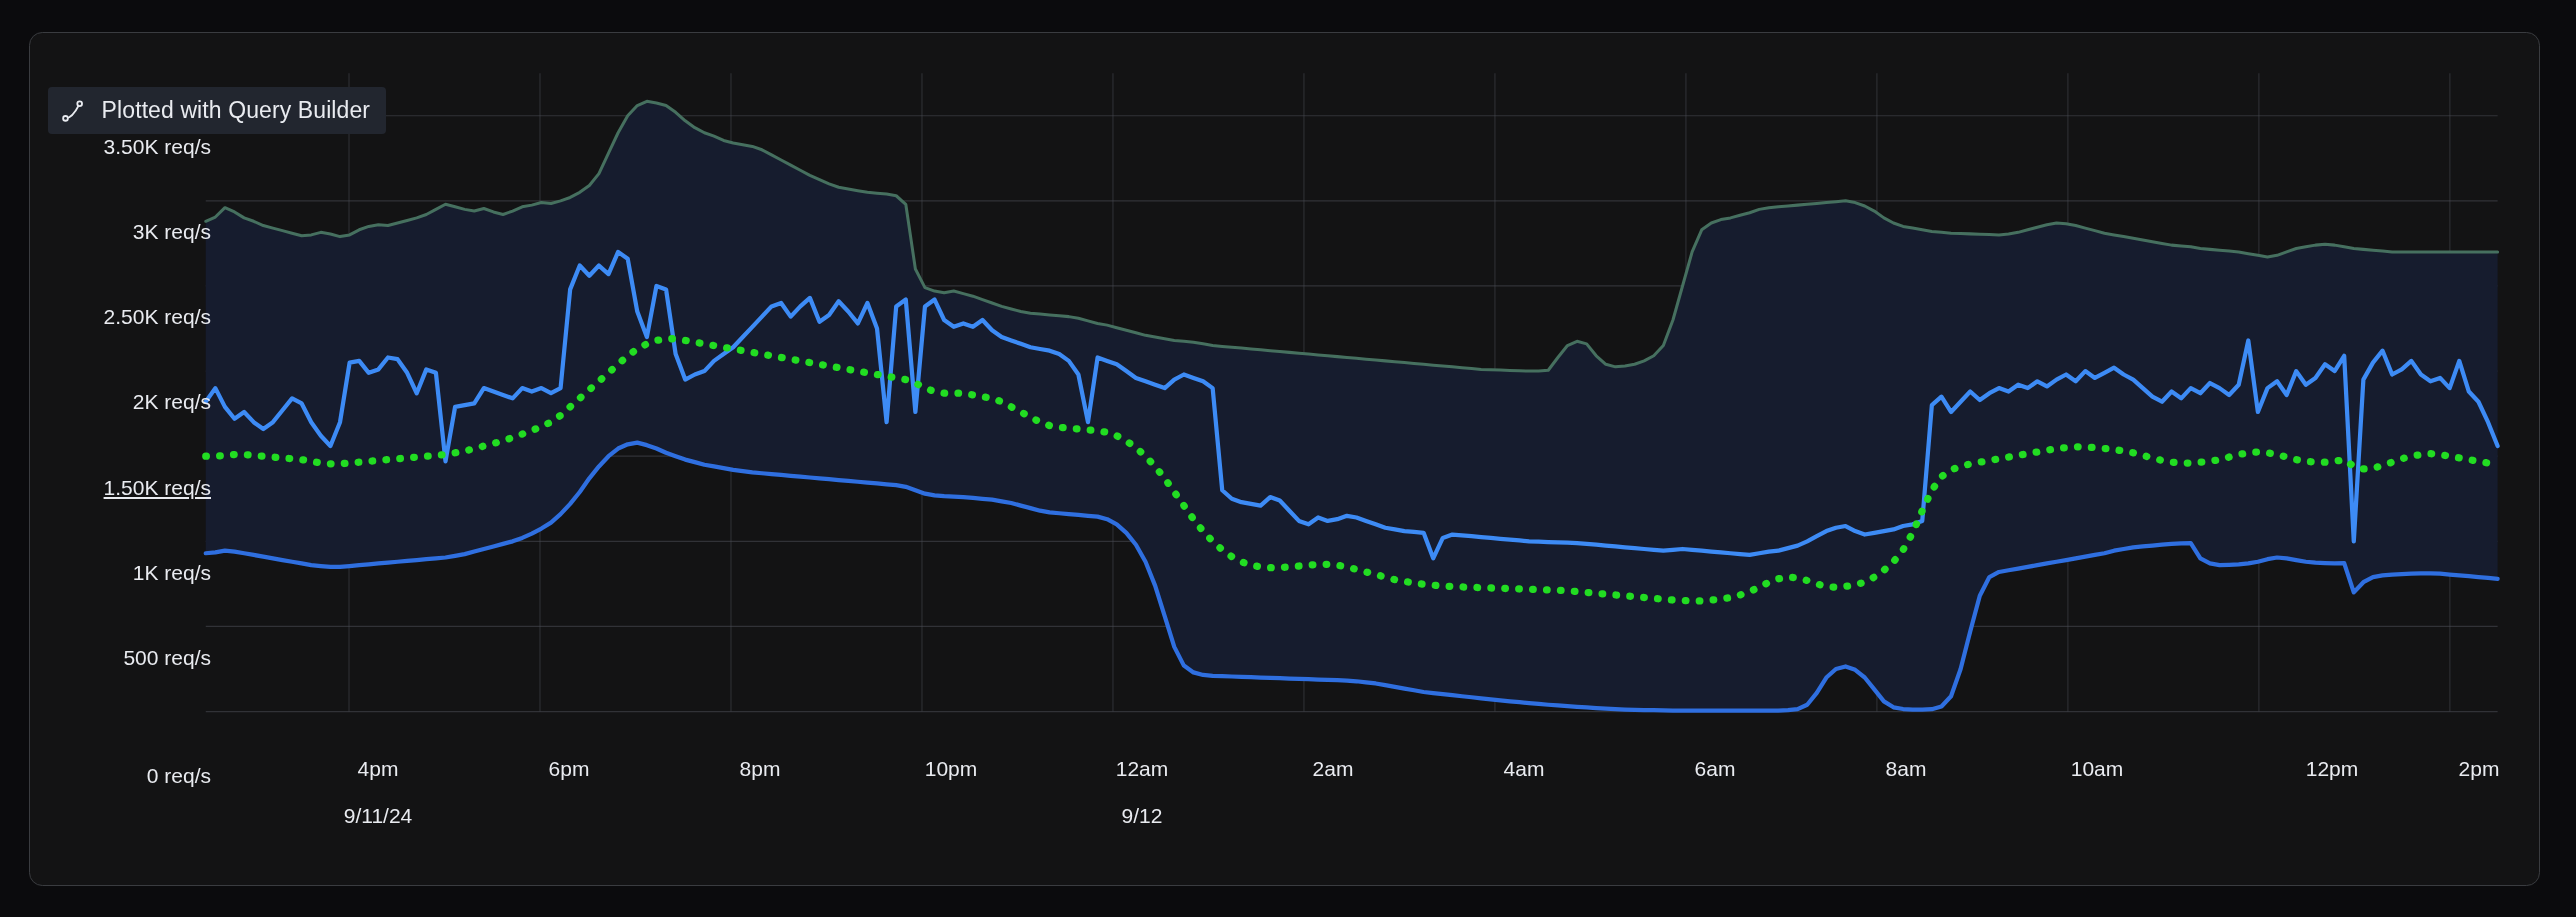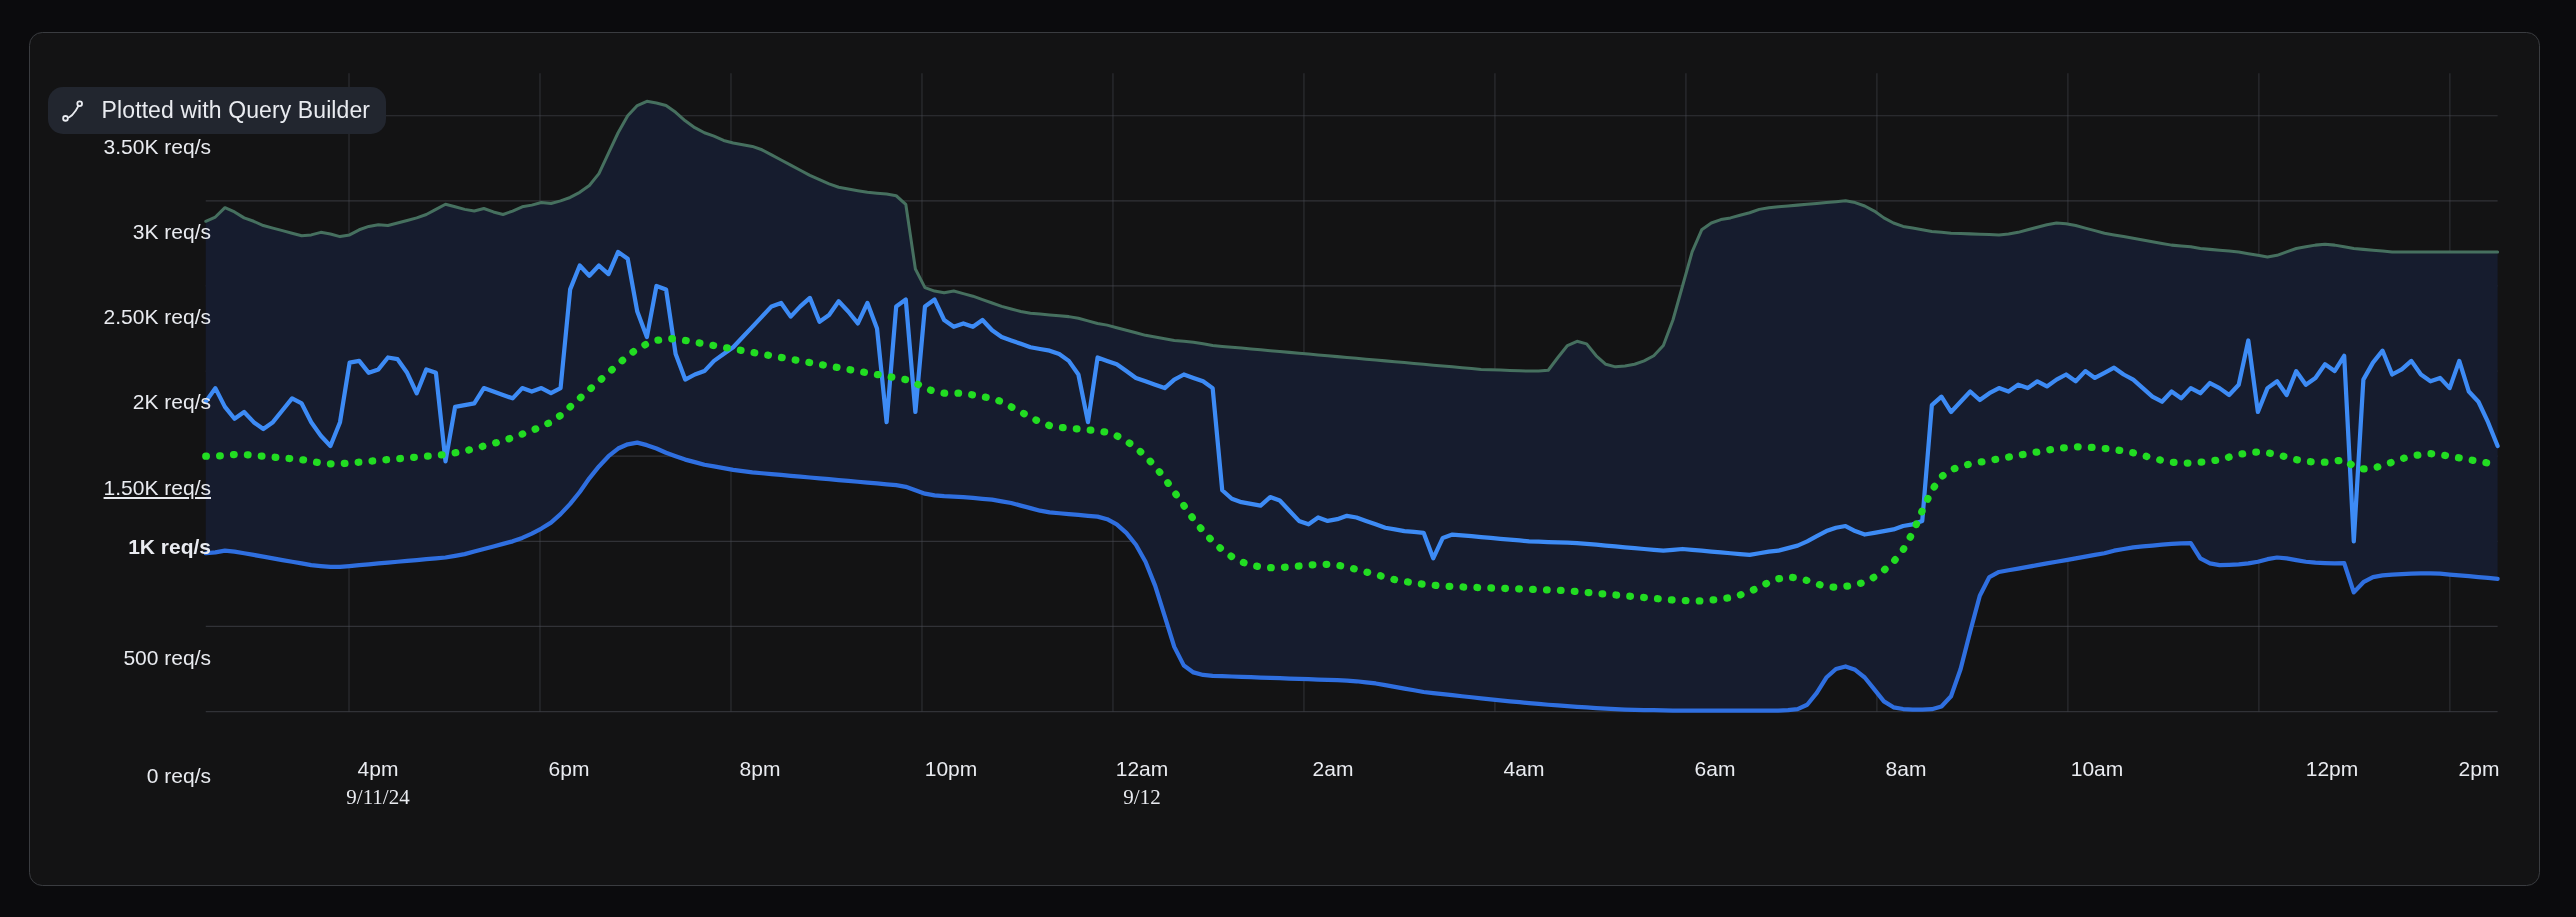--- a/index.html
+++ b/index.html
@@ -38,21 +38,21 @@
   #badge {
     position: absolute;
     left: 48px;
     top: 87px;
     height: 47px;
     display: flex;
     align-items: center;
     gap: 13.3px;
     padding: 0 15.7px 0 13.3px;
     background: #22262f;
-    border-radius: 15px;
+    border-radius: 4px;
     box-sizing: border-box;
   }
   #badge .curve-icon {
     width: 27px;
     height: 27px;
     display: block;
     flex: none;
   }
   #badge .badge-text {
     color: #e9ebf0;
@@ -100,22 +100,21 @@
     position: absolute;
     transform: translateX(-50%);
     color: #e9ebf0;
     font-size: 21px;
     white-space: nowrap;
     text-align: center;
   }
   .xtick .xt-time { display: block; }
   .xtick .xt-date {
     display: block;
-    margin-top: 4px;
-    font-family: Liberation Serif, serif;
+    margin-top: 23px;
   }
   #xtick-layer {
     position: absolute;
     left: 0;
     top: 0;
     width: 2511px;
     height: 770px;
   }
 
   
@@ -184,21 +183,21 @@
         <path d="M292 312.528 L307.8410041841004 305.5013333333334 L323.68200836820085 290.0426666666667 L339.5230125523012 297.06933333333336 L355.36401673640165 306.90666666666664 L371.2050209205021 312.528 L387.0460251046025 319.55466666666666 L402.88702928870293 323.77066666666667 L418.7280334728033 327.9866666666667 L434.5690376569038 332.2026666666667 L450.41004184100416 336.4186666666667 L466.25104602510464 335.0133333333333 L482.092050209205 330.7973333333333 L497.93305439330544 333.60799999999995 L513.7740585774059 337.82399999999996 L529.6150627615062 335.0133333333333 L545.4560669456066 326.5813333333333 L561.2970711297071 320.96000000000004 L577.1380753138076 318.1493333333333 L592.979079497908 319.55466666666666 L608.8200836820083 315.33866666666665 L624.6610878661088 311.12266666666665 L640.5020920502093 306.90666666666664 L656.3430962343097 301.28533333333337 L672.18410041841 292.85333333333335 L688.0251046025105 284.42133333333334 L703.8661087866109 288.63733333333334 L719.7071129707113 292.85333333333335 L735.5481171548117 295.664 L751.3891213389121 291.448 L767.2301255230125 297.06933333333336 L783.071129707113 301.28533333333337 L798.9121338912133 295.664 L814.7531380753138 288.63733333333334 L830.5941422594143 285.8266666666667 L846.4351464435147 281.6106666666667 L862.276150627615 283.01599999999996 L878.1171548117154 278.79999999999995 L893.9581589958159 273.1786666666667 L909.7991631799164 264.74666666666667 L925.6401673640167 253.50400000000002 L941.4811715481171 233.82933333333335 L957.3221757322175 200.1013333333333 L973.163179916318 166.37333333333333 L989.0041841004185 138.26666666666665 L1004.8451882845188 121.40266666666662 L1020.6861924686193 114.37600000000009 L1036.5271966527198 117.18666666666661 L1052.36820083682 121.40266666666662 L1068.2092050209205 132.64533333333338 L1084.050209205021 146.69866666666667 L1099.8912133891213 157.94133333333332 L1115.7322175732218 166.37333333333333 L1131.5732217573222 171.99466666666672 L1147.4142259414225 179.02133333333325 L1163.255230125523 183.23733333333325 L1179.0962343096235 186.048 L1194.9372384937237 188.85866666666675 L1210.7782426778242 194.48000000000002 L1226.6192468619247 202.91200000000003 L1242.460251046025 211.34400000000005 L1258.3012552301257 219.77600000000007 L1274.142259414226 228.20799999999997 L1289.9832635983264 236.64 L1305.8242677824267 243.66666666666663 L1321.6652719665271 250.69333333333338 L1337.5062761506276 256.31466666666665 L1353.347280334728 259.1253333333334 L1369.1882845188286 261.93600000000004 L1385.0292887029289 264.74666666666667 L1400.8702928870293 266.15199999999993 L1416.7112970711296 267.5573333333333 L1432.55230125523 270.36799999999994 L1448.3933054393306 284.42133333333334 L1464.2343096234308 391.2266666666667 L1480.0753138075313 422.144 L1495.9163179916318 427.7653333333334 L1511.7573221757323 430.576 L1527.5983263598328 427.7653333333334 L1543.439330543933 431.9813333333334 L1559.2803347280335 436.1973333333334 L1575.121338912134 441.8186666666667 L1590.9623430962342 447.43999999999994 L1606.8033472803347 453.0613333333333 L1622.644351464435 457.27733333333333 L1638.4853556485355 461.49333333333334 L1654.326359832636 464.304 L1670.1673640167364 465.70933333333335 L1686.008368200837 467.1146666666667 L1701.8493723849372 468.52 L1717.6903765690377 469.92533333333336 L1733.5313807531381 472.736 L1749.3723849372386 476.952 L1765.2133891213389 481.168 L1781.0543933054394 483.97866666666675 L1796.8953974895396 488.19466666666665 L1812.73640167364 492.41066666666666 L1828.5774058577406 496.62666666666667 L1844.418410041841 500.8426666666667 L1860.2594142259416 503.6533333333333 L1876.1004184100418 506.46400000000006 L1891.9414225941423 509.2746666666666 L1907.7824267782428 510.68000000000006 L1923.623430962343 512.0853333333333 L1939.4644351464435 514.8960000000001 L1955.3054393305438 517.7066666666666 L1971.1464435146443 519.1120000000001 L1986.9874476987447 520.5173333333333 L2002.8284518828452 521.9226666666666 L2018.6694560669457 523.3280000000001 L2034.510460251046 524.7333333333333 L2050.351464435146 526.1386666666666 L2066.192468619247 527.5440000000001 L2082.0334728033476 528.9493333333334 L2097.8744769874475 530.3546666666666 L2113.715481171548 531.76 L2129.5564853556484 533.1653333333334 L2145.3974895397487 534.5706666666666 L2161.2384937238494 535.976 L2177.07949790795 537.3813333333334 L2192.92050209205 538.7866666666666 L2208.7615062761506 540.192 L2224.6025104602513 541.5973333333334 L2240.443514644351 543.0026666666666 L2256.284518828452 544.4079999999999 L2272.1255230125525 545.8133333333334 L2287.966527196653 547.2186666666666 L2303.807531380753 548.6239999999999 L2319.6485355648533 550.0293333333334 L2335.489539748954 551.4346666666667 L2351.3305439330543 552.8399999999999 L2367.171548117155 554.2453333333334 L2383.0125523012553 555.6506666666667 L2398.8535564853555 557.0559999999999 L2414.694560669456 557.6181333333334 L2430.5355648535565 558.1802666666666 L2446.376569037657 558.7424 L2462.2175732217574 559.3045333333333 L2478.0585774058577 559.8666666666667 L2493.8995815899584 559.8666666666667 L2509.7405857740587 558.4613333333334 L2525.581589958159 537.3813333333334 L2541.422594142259 517.7066666666666 L2557.2635983263594 510.68000000000006 L2573.10460251046 514.8960000000001 L2588.9456066945604 534.5706666666666 L2604.786610878661 548.6239999999999 L2620.6276150627614 552.8399999999999 L2636.4686192468616 551.4346666666667 L2652.3096234309623 548.6239999999999 L2668.1506276150626 543.0026666666666 L2683.9916317991633 534.5706666666666 L2699.8326359832636 517.7066666666666 L2715.673640167364 475.54666666666674 L2731.5146443514645 419.33333333333337 L2747.355648535565 363.12 L2763.1966527196655 326.5813333333333 L2779.0376569037658 315.33866666666665 L2794.878661087866 309.7173333333333 L2810.7196652719667 306.90666666666664 L2826.560669456067 302.69066666666663 L2842.4016736401677 298.4746666666666 L2858.242677824268 292.85333333333335 L2874.083682008368 290.0426666666667 L2889.9246861924685 288.63733333333334 L2905.7656903765687 287.23199999999997 L2921.6066945606694 285.8266666666667 L2937.4476987447697 284.42133333333334 L2953.28870292887 283.01599999999996 L2969.1297071129707 281.6106666666667 L2984.970711297071 280.20533333333333 L3000.8117154811716 278.79999999999995 L3016.652719665272 281.6106666666667 L3032.493723849372 287.23199999999997 L3048.334728033473 295.664 L3064.175732217573 306.90666666666664 L3080.016736401674 315.33866666666665 L3095.857740585774 320.96000000000004 L3111.6987447698743 323.77066666666667 L3127.539748953975 326.5813333333333 L3143.3807531380753 329.39200000000005 L3159.221757322176 330.7973333333333 L3175.0627615062763 332.2026666666667 L3190.903765690377 332.7647999999999 L3206.7447698744772 333.3269333333334 L3222.5857740585775 333.8890666666666 L3238.4267782426778 334.4512 L3254.267782426778 335.0133333333333 L3270.1087866108787 333.60799999999995 L3285.949790794979 330.7973333333333 L3301.7907949790792 326.5813333333333 L3317.63179916318 322.3653333333333 L3333.47280334728 318.1493333333333 L3349.313807531381 315.33866666666665 L3365.154811715481 316.744 L3380.9958158995814 319.55466666666666 L3396.836820083682 323.77066666666667 L3412.6778242677824 327.9866666666667 L3428.518828451883 332.2026666666667 L3444.3598326359834 335.0133333333333 L3460.2008368200836 337.82399999999996 L3476.0418410041843 340.6346666666667 L3491.8828451882846 343.44533333333334 L3507.7238493723853 346.256 L3523.5648535564856 349.0666666666667 L3539.405857740586 351.87733333333335 L3555.246861924686 353.2826666666667 L3571.0878661087863 354.688 L3586.928870292887 357.4986666666666 L3602.7698744769873 358.904 L3618.6108786610876 360.30933333333337 L3634.4518828451883 361.71466666666663 L3650.2928870292885 363.12 L3666.1338912133892 365.93066666666664 L3681.9748953974895 368.7413333333333 L3697.8158995815897 371.552 L3713.6569037656905 368.7413333333333 L3729.4979079497907 363.12 L3745.3389121338914 357.4986666666666 L3761.1799163179917 354.688 L3777.020920502092 351.87733333333335 L3792.8619246861927 350.472 L3808.702928870293 351.87733333333335 L3824.5439330543936 354.688 L3840.384937238494 357.4986666666666 L3856.225941422594 358.904 L3872.066945606695 360.30933333333337 L3887.907949790795 361.71466666666663 L3903.7489539748954 363.12 L3919.5899581589956 363.12 L3935.430962343096 363.12 L3951.2719665271966 363.12 L3967.112970711297 363.12 L3982.9539748953976 363.12 L3998.794979079498 363.12 L4014.635983263598 363.12 L4030.476987447699 363.12 L4046.317991631799 363.12 L4062.1589958158997 363.12 L4078 363.12 L4078 902.768 L4062.1589958158997 901.3626666666667 L4046.317991631799 899.9573333333333 L4030.476987447699 898.552 L4014.635983263598 897.1466666666666 L3998.794979079498 895.7413333333334 L3982.9539748953976 894.336 L3967.112970711297 893.7738666666667 L3951.2719665271966 893.7738666666667 L3935.430962343096 894.336 L3919.5899581589956 894.8981333333334 L3903.7489539748954 895.7413333333334 L3887.907949790795 897.1466666666666 L3872.066945606695 899.9573333333333 L3856.225941422594 908.3893333333333 L3840.384937238494 925.2533333333333 L3824.5439330543936 876.9098666666666 L3808.702928870293 877.472 L3792.8619246861927 876.9098666666666 L3777.020920502092 876.0666666666666 L3761.1799163179917 874.6613333333333 L3745.3389121338914 871.8506666666667 L3729.4979079497907 869.04 L3713.6569037656905 867.6346666666666 L3697.8158995815897 870.4453333333333 L3681.9748953974895 874.6613333333333 L3666.1338912133892 877.472 L3650.2928870292885 878.8773333333334 L3634.4518828451883 879.7205333333334 L3618.6108786610876 880.2826666666667 L3602.7698744769873 877.472 L3586.928870292887 869.04 L3571.0878661087863 843.7439999999999 L3555.246861924686 844.3061333333333 L3539.405857740586 845.1493333333333 L3523.5648535564856 846.5546666666667 L3507.7238493723853 847.96 L3491.8828451882846 849.3653333333334 L3476.0418410041843 850.7706666666666 L3460.2008368200836 853.5813333333333 L3444.3598326359834 856.392 L3428.518828451883 860.608 L3412.6778242677824 863.4186666666667 L3396.836820083682 866.2293333333333 L3380.9958158995814 869.04 L3365.154811715481 871.8506666666667 L3349.313807531381 874.6613333333333 L3333.47280334728 877.472 L3317.63179916318 880.2826666666667 L3301.7907949790792 883.0933333333334 L3285.949790794979 885.904 L3270.1087866108787 888.7146666666667 L3254.267782426778 891.5253333333333 L3238.4267782426778 899.9573333333333 L3222.5857740585775 930.8746666666666 L3206.7447698744772 989.8986666666667 L3190.903765690377 1051.7333333333333 L3175.0627615062763 1096.704 L3159.221757322176 1113.568 L3143.3807531380753 1118.0650666666666 L3127.539748953975 1118.6272 L3111.6987447698743 1118.6272 L3095.857740585774 1117.784 L3080.016736401674 1114.9733333333334 L3064.175732217573 1105.136 L3048.334728033473 1085.4613333333334 L3032.493723849372 1065.7866666666666 L3016.652719665272 1053.1386666666667 L3000.8117154811716 1047.5173333333332 L2984.970711297071 1051.7333333333333 L2969.1297071129707 1065.7866666666666 L2953.28870292887 1091.0826666666667 L2937.4476987447697 1110.7573333333332 L2921.6066945606694 1118.0650666666666 L2905.7656903765687 1119.7514666666666 L2889.9246861924685 1120.3136 L2874.083682008368 1120.5946666666666 L2858.242677824268 1120.5946666666666 L2842.4016736401677 1120.5946666666666 L2826.560669456067 1120.5946666666666 L2810.7196652719667 1120.5946666666666 L2794.878661087866 1120.5946666666666 L2779.0376569037658 1120.5946666666666 L2763.1966527196655 1120.5946666666666 L2747.355648535565 1120.5946666666666 L2731.5146443514645 1120.3136 L2715.673640167364 1120.3136 L2699.8326359832636 1120.0325333333333 L2683.9916317991633 1119.7514666666666 L2668.1506276150626 1119.4704 L2652.3096234309623 1119.1893333333333 L2636.4686192468616 1118.6272 L2620.6276150627614 1118.0650666666666 L2604.786610878661 1117.2218666666668 L2588.9456066945604 1116.3786666666667 L2573.10460251046 1115.2544 L2557.2635983263594 1114.1301333333333 L2541.422594142259 1113.0058666666666 L2525.581589958159 1111.8816 L2509.7405857740587 1110.7573333333332 L2493.8995815899584 1109.352 L2478.0585774058577 1107.9466666666667 L2462.2175732217574 1106.5413333333333 L2446.376569037657 1105.136 L2430.5355648535565 1103.4496 L2414.694560669456 1101.7632 L2398.8535564853555 1100.0768 L2383.0125523012553 1098.3904 L2367.171548117155 1096.704 L2351.3305439330543 1095.0176 L2335.489539748954 1093.3312 L2319.6485355648533 1091.6448 L2303.807531380753 1089.6773333333333 L2287.966527196653 1086.8666666666666 L2272.1255230125525 1084.056 L2256.284518828452 1081.2453333333333 L2240.443514644351 1078.4346666666668 L2224.6025104602513 1075.624 L2208.7615062761506 1073.6565333333333 L2192.92050209205 1071.9701333333333 L2177.07949790795 1070.8458666666666 L2161.2384937238494 1070.2837333333334 L2145.3974895397487 1069.7216 L2129.5564853556484 1069.1594666666667 L2113.715481171548 1068.5973333333334 L2097.8744769874475 1068.0352 L2082.0334728033476 1067.4730666666667 L2066.192468619247 1066.9109333333333 L2050.351464435146 1066.3488 L2034.510460251046 1065.7866666666666 L2018.6694560669457 1065.2245333333333 L2002.8284518828452 1064.6624 L1986.9874476987447 1064.1002666666666 L1971.1464435146443 1063.5381333333332 L1955.3054393305438 1062.976 L1939.4644351464435 1061.5706666666667 L1923.623430962343 1057.3546666666666 L1907.7824267782428 1046.112 L1891.9414225941423 1015.1946666666666 L1876.1004184100418 964.6026666666667 L1860.2594142259416 914.0106666666667 L1844.418410041841 874.6613333333333 L1828.5774058577406 846.5546666666667 L1812.73640167364 826.88 L1796.8953974895396 812.8266666666666 L1781.0543933054394 804.3946666666666 L1765.2133891213389 800.1786666666667 L1749.3723849372386 798.7733333333333 L1733.5313807531381 797.3679999999999 L1717.6903765690377 795.9626666666667 L1701.8493723849372 794.5573333333334 L1686.008368200837 793.152 L1670.1673640167364 790.3413333333333 L1654.326359832636 786.1253333333334 L1638.4853556485355 781.9093333333333 L1622.644351464435 777.6933333333334 L1606.8033472803347 774.8826666666666 L1590.9623430962342 772.072 L1575.121338912134 770.6666666666667 L1559.2803347280335 769.2613333333334 L1543.439330543933 767.856 L1527.5983263598328 767.2938666666666 L1511.7573221757323 766.4506666666666 L1495.9163179916318 765.0453333333332 L1480.0753138075313 762.2346666666667 L1464.2343096234308 756.6133333333333 L1448.3933054393306 750.992 L1432.55230125523 748.1813333333333 L1416.7112970711296 746.7760000000001 L1400.8702928870293 745.3706666666667 L1385.0292887029289 743.9653333333333 L1369.1882845188286 742.56 L1353.347280334728 741.1546666666667 L1337.5062761506276 739.7493333333333 L1321.6652719665271 738.344 L1305.8242677824267 736.9386666666667 L1289.9832635983264 735.5333333333333 L1274.142259414226 734.1279999999999 L1258.3012552301257 732.7226666666667 L1242.460251046025 731.3173333333334 L1226.6192468619247 729.912 L1210.7782426778242 728.5066666666667 L1194.9372384937237 727.1013333333333 L1179.0962343096235 725.1338666666667 L1163.255230125523 722.8853333333334 L1147.4142259414225 720.0746666666666 L1131.5732217573222 717.264 L1115.7322175732218 714.4533333333334 L1099.8912133891213 710.2373333333333 L1084.050209205021 706.0213333333334 L1068.2092050209205 700.4 L1052.36820083682 694.7786666666666 L1036.5271966527198 687.752 L1020.6861924686193 682.1306666666667 L1004.8451882845188 677.9146666666667 L989.0041841004185 680.7253333333333 L973.163179916318 687.752 L957.3221757322175 700.4 L941.4811715481171 717.264 L925.6401673640167 736.9386666666667 L909.7991631799164 759.424 L893.9581589958159 779.0986666666668 L878.1171548117154 795.9626666666667 L862.276150627615 810.0160000000001 L846.4351464435147 819.8533333333332 L830.5941422594143 828.2853333333333 L814.7531380753138 835.3119999999999 L798.9121338912133 840.9333333333334 L783.071129707113 845.1493333333333 L767.2301255230125 849.3653333333334 L751.3891213389121 853.5813333333333 L735.5481171548117 857.7973333333334 L719.7071129707113 862.0133333333333 L703.8661087866109 864.8240000000001 L688.0251046025105 867.6346666666666 L672.18410041841 869.04 L656.3430962343097 870.4453333333333 L640.5020920502093 871.8506666666667 L624.6610878661088 873.256 L608.8200836820083 874.6613333333333 L592.979079497908 876.0666666666666 L577.1380753138076 877.472 L561.2970711297071 878.8773333333334 L545.4560669456066 880.2826666666667 L529.6150627615062 881.688 L513.7740585774059 883.0933333333334 L497.93305439330544 883.0933333333334 L482.092050209205 881.688 L466.25104602510464 880.2826666666667 L450.41004184100416 877.472 L434.5690376569038 874.6613333333333 L418.7280334728033 871.8506666666667 L402.88702928870293 869.04 L387.0460251046025 866.2293333333333 L371.2050209205021 863.4186666666667 L355.36401673640165 860.608 L339.5230125523012 857.7973333333334 L323.68200836820085 856.392 L307.8410041841004 859.2026666666667 L292 860.608 Z" fill="#161c2e" stroke="none"></path>
         <path d="M292 312.528 L307.8410041841004 305.5013333333334 L323.68200836820085 290.0426666666667 L339.5230125523012 297.06933333333336 L355.36401673640165 306.90666666666664 L371.2050209205021 312.528 L387.0460251046025 319.55466666666666 L402.88702928870293 323.77066666666667 L418.7280334728033 327.9866666666667 L434.5690376569038 332.2026666666667 L450.41004184100416 336.4186666666667 L466.25104602510464 335.0133333333333 L482.092050209205 330.7973333333333 L497.93305439330544 333.60799999999995 L513.7740585774059 337.82399999999996 L529.6150627615062 335.0133333333333 L545.4560669456066 326.5813333333333 L561.2970711297071 320.96000000000004 L577.1380753138076 318.1493333333333 L592.979079497908 319.55466666666666 L608.8200836820083 315.33866666666665 L624.6610878661088 311.12266666666665 L640.5020920502093 306.90666666666664 L656.3430962343097 301.28533333333337 L672.18410041841 292.85333333333335 L688.0251046025105 284.42133333333334 L703.8661087866109 288.63733333333334 L719.7071129707113 292.85333333333335 L735.5481171548117 295.664 L751.3891213389121 291.448 L767.2301255230125 297.06933333333336 L783.071129707113 301.28533333333337 L798.9121338912133 295.664 L814.7531380753138 288.63733333333334 L830.5941422594143 285.8266666666667 L846.4351464435147 281.6106666666667 L862.276150627615 283.01599999999996 L878.1171548117154 278.79999999999995 L893.9581589958159 273.1786666666667 L909.7991631799164 264.74666666666667 L925.6401673640167 253.50400000000002 L941.4811715481171 233.82933333333335 L957.3221757322175 200.1013333333333 L973.163179916318 166.37333333333333 L989.0041841004185 138.26666666666665 L1004.8451882845188 121.40266666666662 L1020.6861924686193 114.37600000000009 L1036.5271966527198 117.18666666666661 L1052.36820083682 121.40266666666662 L1068.2092050209205 132.64533333333338 L1084.050209205021 146.69866666666667 L1099.8912133891213 157.94133333333332 L1115.7322175732218 166.37333333333333 L1131.5732217573222 171.99466666666672 L1147.4142259414225 179.02133333333325 L1163.255230125523 183.23733333333325 L1179.0962343096235 186.048 L1194.9372384937237 188.85866666666675 L1210.7782426778242 194.48000000000002 L1226.6192468619247 202.91200000000003 L1242.460251046025 211.34400000000005 L1258.3012552301257 219.77600000000007 L1274.142259414226 228.20799999999997 L1289.9832635983264 236.64 L1305.8242677824267 243.66666666666663 L1321.6652719665271 250.69333333333338 L1337.5062761506276 256.31466666666665 L1353.347280334728 259.1253333333334 L1369.1882845188286 261.93600000000004 L1385.0292887029289 264.74666666666667 L1400.8702928870293 266.15199999999993 L1416.7112970711296 267.5573333333333 L1432.55230125523 270.36799999999994 L1448.3933054393306 284.42133333333334 L1464.2343096234308 391.2266666666667 L1480.0753138075313 422.144 L1495.9163179916318 427.7653333333334 L1511.7573221757323 430.576 L1527.5983263598328 427.7653333333334 L1543.439330543933 431.9813333333334 L1559.2803347280335 436.1973333333334 L1575.121338912134 441.8186666666667 L1590.9623430962342 447.43999999999994 L1606.8033472803347 453.0613333333333 L1622.644351464435 457.27733333333333 L1638.4853556485355 461.49333333333334 L1654.326359832636 464.304 L1670.1673640167364 465.70933333333335 L1686.008368200837 467.1146666666667 L1701.8493723849372 468.52 L1717.6903765690377 469.92533333333336 L1733.5313807531381 472.736 L1749.3723849372386 476.952 L1765.2133891213389 481.168 L1781.0543933054394 483.97866666666675 L1796.8953974895396 488.19466666666665 L1812.73640167364 492.41066666666666 L1828.5774058577406 496.62666666666667 L1844.418410041841 500.8426666666667 L1860.2594142259416 503.6533333333333 L1876.1004184100418 506.46400000000006 L1891.9414225941423 509.2746666666666 L1907.7824267782428 510.68000000000006 L1923.623430962343 512.0853333333333 L1939.4644351464435 514.8960000000001 L1955.3054393305438 517.7066666666666 L1971.1464435146443 519.1120000000001 L1986.9874476987447 520.5173333333333 L2002.8284518828452 521.9226666666666 L2018.6694560669457 523.3280000000001 L2034.510460251046 524.7333333333333 L2050.351464435146 526.1386666666666 L2066.192468619247 527.5440000000001 L2082.0334728033476 528.9493333333334 L2097.8744769874475 530.3546666666666 L2113.715481171548 531.76 L2129.5564853556484 533.1653333333334 L2145.3974895397487 534.5706666666666 L2161.2384937238494 535.976 L2177.07949790795 537.3813333333334 L2192.92050209205 538.7866666666666 L2208.7615062761506 540.192 L2224.6025104602513 541.5973333333334 L2240.443514644351 543.0026666666666 L2256.284518828452 544.4079999999999 L2272.1255230125525 545.8133333333334 L2287.966527196653 547.2186666666666 L2303.807531380753 548.6239999999999 L2319.6485355648533 550.0293333333334 L2335.489539748954 551.4346666666667 L2351.3305439330543 552.8399999999999 L2367.171548117155 554.2453333333334 L2383.0125523012553 555.6506666666667 L2398.8535564853555 557.0559999999999 L2414.694560669456 557.6181333333334 L2430.5355648535565 558.1802666666666 L2446.376569037657 558.7424 L2462.2175732217574 559.3045333333333 L2478.0585774058577 559.8666666666667 L2493.8995815899584 559.8666666666667 L2509.7405857740587 558.4613333333334 L2525.581589958159 537.3813333333334 L2541.422594142259 517.7066666666666 L2557.2635983263594 510.68000000000006 L2573.10460251046 514.8960000000001 L2588.9456066945604 534.5706666666666 L2604.786610878661 548.6239999999999 L2620.6276150627614 552.8399999999999 L2636.4686192468616 551.4346666666667 L2652.3096234309623 548.6239999999999 L2668.1506276150626 543.0026666666666 L2683.9916317991633 534.5706666666666 L2699.8326359832636 517.7066666666666 L2715.673640167364 475.54666666666674 L2731.5146443514645 419.33333333333337 L2747.355648535565 363.12 L2763.1966527196655 326.5813333333333 L2779.0376569037658 315.33866666666665 L2794.878661087866 309.7173333333333 L2810.7196652719667 306.90666666666664 L2826.560669456067 302.69066666666663 L2842.4016736401677 298.4746666666666 L2858.242677824268 292.85333333333335 L2874.083682008368 290.0426666666667 L2889.9246861924685 288.63733333333334 L2905.7656903765687 287.23199999999997 L2921.6066945606694 285.8266666666667 L2937.4476987447697 284.42133333333334 L2953.28870292887 283.01599999999996 L2969.1297071129707 281.6106666666667 L2984.970711297071 280.20533333333333 L3000.8117154811716 278.79999999999995 L3016.652719665272 281.6106666666667 L3032.493723849372 287.23199999999997 L3048.334728033473 295.664 L3064.175732217573 306.90666666666664 L3080.016736401674 315.33866666666665 L3095.857740585774 320.96000000000004 L3111.6987447698743 323.77066666666667 L3127.539748953975 326.5813333333333 L3143.3807531380753 329.39200000000005 L3159.221757322176 330.7973333333333 L3175.0627615062763 332.2026666666667 L3190.903765690377 332.7647999999999 L3206.7447698744772 333.3269333333334 L3222.5857740585775 333.8890666666666 L3238.4267782426778 334.4512 L3254.267782426778 335.0133333333333 L3270.1087866108787 333.60799999999995 L3285.949790794979 330.7973333333333 L3301.7907949790792 326.5813333333333 L3317.63179916318 322.3653333333333 L3333.47280334728 318.1493333333333 L3349.313807531381 315.33866666666665 L3365.154811715481 316.744 L3380.9958158995814 319.55466666666666 L3396.836820083682 323.77066666666667 L3412.6778242677824 327.9866666666667 L3428.518828451883 332.2026666666667 L3444.3598326359834 335.0133333333333 L3460.2008368200836 337.82399999999996 L3476.0418410041843 340.6346666666667 L3491.8828451882846 343.44533333333334 L3507.7238493723853 346.256 L3523.5648535564856 349.0666666666667 L3539.405857740586 351.87733333333335 L3555.246861924686 353.2826666666667 L3571.0878661087863 354.688 L3586.928870292887 357.4986666666666 L3602.7698744769873 358.904 L3618.6108786610876 360.30933333333337 L3634.4518828451883 361.71466666666663 L3650.2928870292885 363.12 L3666.1338912133892 365.93066666666664 L3681.9748953974895 368.7413333333333 L3697.8158995815897 371.552 L3713.6569037656905 368.7413333333333 L3729.4979079497907 363.12 L3745.3389121338914 357.4986666666666 L3761.1799163179917 354.688 L3777.020920502092 351.87733333333335 L3792.8619246861927 350.472 L3808.702928870293 351.87733333333335 L3824.5439330543936 354.688 L3840.384937238494 357.4986666666666 L3856.225941422594 358.904 L3872.066945606695 360.30933333333337 L3887.907949790795 361.71466666666663 L3903.7489539748954 363.12 L3919.5899581589956 363.12 L3935.430962343096 363.12 L3951.2719665271966 363.12 L3967.112970711297 363.12 L3982.9539748953976 363.12 L3998.794979079498 363.12 L4014.635983263598 363.12 L4030.476987447699 363.12 L4046.317991631799 363.12 L4062.1589958158997 363.12 L4078 363.12 " fill="none" stroke="#46705f" stroke-width="5" stroke-linejoin="round" stroke-linecap="round"></path>
         <path d="M292 860.608 L307.8410041841004 859.2026666666667 L323.68200836820085 856.392 L339.5230125523012 857.7973333333334 L355.36401673640165 860.608 L371.2050209205021 863.4186666666667 L387.0460251046025 866.2293333333333 L402.88702928870293 869.04 L418.7280334728033 871.8506666666667 L434.5690376569038 874.6613333333333 L450.41004184100416 877.472 L466.25104602510464 880.2826666666667 L482.092050209205 881.688 L497.93305439330544 883.0933333333334 L513.7740585774059 883.0933333333334 L529.6150627615062 881.688 L545.4560669456066 880.2826666666667 L561.2970711297071 878.8773333333334 L577.1380753138076 877.472 L592.979079497908 876.0666666666666 L608.8200836820083 874.6613333333333 L624.6610878661088 873.256 L640.5020920502093 871.8506666666667 L656.3430962343097 870.4453333333333 L672.18410041841 869.04 L688.0251046025105 867.6346666666666 L703.8661087866109 864.8240000000001 L719.7071129707113 862.0133333333333 L735.5481171548117 857.7973333333334 L751.3891213389121 853.5813333333333 L767.2301255230125 849.3653333333334 L783.071129707113 845.1493333333333 L798.9121338912133 840.9333333333334 L814.7531380753138 835.3119999999999 L830.5941422594143 828.2853333333333 L846.4351464435147 819.8533333333332 L862.276150627615 810.0160000000001 L878.1171548117154 795.9626666666667 L893.9581589958159 779.0986666666668 L909.7991631799164 759.424 L925.6401673640167 736.9386666666667 L941.4811715481171 717.264 L957.3221757322175 700.4 L973.163179916318 687.752 L989.0041841004185 680.7253333333333 L1004.8451882845188 677.9146666666667 L1020.6861924686193 682.1306666666667 L1036.5271966527198 687.752 L1052.36820083682 694.7786666666666 L1068.2092050209205 700.4 L1084.050209205021 706.0213333333334 L1099.8912133891213 710.2373333333333 L1115.7322175732218 714.4533333333334 L1131.5732217573222 717.264 L1147.4142259414225 720.0746666666666 L1163.255230125523 722.8853333333334 L1179.0962343096235 725.1338666666667 L1194.9372384937237 727.1013333333333 L1210.7782426778242 728.5066666666667 L1226.6192468619247 729.912 L1242.460251046025 731.3173333333334 L1258.3012552301257 732.7226666666667 L1274.142259414226 734.1279999999999 L1289.9832635983264 735.5333333333333 L1305.8242677824267 736.9386666666667 L1321.6652719665271 738.344 L1337.5062761506276 739.7493333333333 L1353.347280334728 741.1546666666667 L1369.1882845188286 742.56 L1385.0292887029289 743.9653333333333 L1400.8702928870293 745.3706666666667 L1416.7112970711296 746.7760000000001 L1432.55230125523 748.1813333333333 L1448.3933054393306 750.992 L1464.2343096234308 756.6133333333333 L1480.0753138075313 762.2346666666667 L1495.9163179916318 765.0453333333332 L1511.7573221757323 766.4506666666666 L1527.5983263598328 767.2938666666666 L1543.439330543933 767.856 L1559.2803347280335 769.2613333333334 L1575.121338912134 770.6666666666667 L1590.9623430962342 772.072 L1606.8033472803347 774.8826666666666 L1622.644351464435 777.6933333333334 L1638.4853556485355 781.9093333333333 L1654.326359832636 786.1253333333334 L1670.1673640167364 790.3413333333333 L1686.008368200837 793.152 L1701.8493723849372 794.5573333333334 L1717.6903765690377 795.9626666666667 L1733.5313807531381 797.3679999999999 L1749.3723849372386 798.7733333333333 L1765.2133891213389 800.1786666666667 L1781.0543933054394 804.3946666666666 L1796.8953974895396 812.8266666666666 L1812.73640167364 826.88 L1828.5774058577406 846.5546666666667 L1844.418410041841 874.6613333333333 L1860.2594142259416 914.0106666666667 L1876.1004184100418 964.6026666666667 L1891.9414225941423 1015.1946666666666 L1907.7824267782428 1046.112 L1923.623430962343 1057.3546666666666 L1939.4644351464435 1061.5706666666667 L1955.3054393305438 1062.976 L1971.1464435146443 1063.5381333333332 L1986.9874476987447 1064.1002666666666 L2002.8284518828452 1064.6624 L2018.6694560669457 1065.2245333333333 L2034.510460251046 1065.7866666666666 L2050.351464435146 1066.3488 L2066.192468619247 1066.9109333333333 L2082.0334728033476 1067.4730666666667 L2097.8744769874475 1068.0352 L2113.715481171548 1068.5973333333334 L2129.5564853556484 1069.1594666666667 L2145.3974895397487 1069.7216 L2161.2384937238494 1070.2837333333334 L2177.07949790795 1070.8458666666666 L2192.92050209205 1071.9701333333333 L2208.7615062761506 1073.6565333333333 L2224.6025104602513 1075.624 L2240.443514644351 1078.4346666666668 L2256.284518828452 1081.2453333333333 L2272.1255230125525 1084.056 L2287.966527196653 1086.8666666666666 L2303.807531380753 1089.6773333333333 L2319.6485355648533 1091.6448 L2335.489539748954 1093.3312 L2351.3305439330543 1095.0176 L2367.171548117155 1096.704 L2383.0125523012553 1098.3904 L2398.8535564853555 1100.0768 L2414.694560669456 1101.7632 L2430.5355648535565 1103.4496 L2446.376569037657 1105.136 L2462.2175732217574 1106.5413333333333 L2478.0585774058577 1107.9466666666667 L2493.8995815899584 1109.352 L2509.7405857740587 1110.7573333333332 L2525.581589958159 1111.8816 L2541.422594142259 1113.0058666666666 L2557.2635983263594 1114.1301333333333 L2573.10460251046 1115.2544 L2588.9456066945604 1116.3786666666667 L2604.786610878661 1117.2218666666668 L2620.6276150627614 1118.0650666666666 L2636.4686192468616 1118.6272 L2652.3096234309623 1119.1893333333333 L2668.1506276150626 1119.4704 L2683.9916317991633 1119.7514666666666 L2699.8326359832636 1120.0325333333333 L2715.673640167364 1120.3136 L2731.5146443514645 1120.3136 L2747.355648535565 1120.5946666666666 L2763.1966527196655 1120.5946666666666 L2779.0376569037658 1120.5946666666666 L2794.878661087866 1120.5946666666666 L2810.7196652719667 1120.5946666666666 L2826.560669456067 1120.5946666666666 L2842.4016736401677 1120.5946666666666 L2858.242677824268 1120.5946666666666 L2874.083682008368 1120.5946666666666 L2889.9246861924685 1120.3136 L2905.7656903765687 1119.7514666666666 L2921.6066945606694 1118.0650666666666 L2937.4476987447697 1110.7573333333332 L2953.28870292887 1091.0826666666667 L2969.1297071129707 1065.7866666666666 L2984.970711297071 1051.7333333333333 L3000.8117154811716 1047.5173333333332 L3016.652719665272 1053.1386666666667 L3032.493723849372 1065.7866666666666 L3048.334728033473 1085.4613333333334 L3064.175732217573 1105.136 L3080.016736401674 1114.9733333333334 L3095.857740585774 1117.784 L3111.6987447698743 1118.6272 L3127.539748953975 1118.6272 L3143.3807531380753 1118.0650666666666 L3159.221757322176 1113.568 L3175.0627615062763 1096.704 L3190.903765690377 1051.7333333333333 L3206.7447698744772 989.8986666666667 L3222.5857740585775 930.8746666666666 L3238.4267782426778 899.9573333333333 L3254.267782426778 891.5253333333333 L3270.1087866108787 888.7146666666667 L3285.949790794979 885.904 L3301.7907949790792 883.0933333333334 L3317.63179916318 880.2826666666667 L3333.47280334728 877.472 L3349.313807531381 874.6613333333333 L3365.154811715481 871.8506666666667 L3380.9958158995814 869.04 L3396.836820083682 866.2293333333333 L3412.6778242677824 863.4186666666667 L3428.518828451883 860.608 L3444.3598326359834 856.392 L3460.2008368200836 853.5813333333333 L3476.0418410041843 850.7706666666666 L3491.8828451882846 849.3653333333334 L3507.7238493723853 847.96 L3523.5648535564856 846.5546666666667 L3539.405857740586 845.1493333333333 L3555.246861924686 844.3061333333333 L3571.0878661087863 843.7439999999999 L3586.928870292887 869.04 L3602.7698744769873 877.472 L3618.6108786610876 880.2826666666667 L3634.4518828451883 879.7205333333334 L3650.2928870292885 878.8773333333334 L3666.1338912133892 877.472 L3681.9748953974895 874.6613333333333 L3697.8158995815897 870.4453333333333 L3713.6569037656905 867.6346666666666 L3729.4979079497907 869.04 L3745.3389121338914 871.8506666666667 L3761.1799163179917 874.6613333333333 L3777.020920502092 876.0666666666666 L3792.8619246861927 876.9098666666666 L3808.702928870293 877.472 L3824.5439330543936 876.9098666666666 L3840.384937238494 925.2533333333333 L3856.225941422594 908.3893333333333 L3872.066945606695 899.9573333333333 L3887.907949790795 897.1466666666666 L3903.7489539748954 895.7413333333334 L3919.5899581589956 894.8981333333334 L3935.430962343096 894.336 L3951.2719665271966 893.7738666666667 L3967.112970711297 893.7738666666667 L3982.9539748953976 894.336 L3998.794979079498 895.7413333333334 L4014.635983263598 897.1466666666666 L4030.476987447699 898.552 L4046.317991631799 899.9573333333333 L4062.1589958158997 901.3626666666667 L4078 902.768 " fill="none" stroke="#2f6fe0" stroke-width="7" stroke-linejoin="round" stroke-linecap="round"></path>
         <path d="M292 610.4586666666667 L307.8410041841004 587.9733333333332 L323.68200836820085 618.8906666666667 L339.5230125523012 638.5653333333333 L355.36401673640165 627.3226666666667 L371.2050209205021 644.1866666666667 L387.0460251046025 655.4293333333334 L402.88702928870293 644.1866666666667 L418.7280334728033 624.512 L434.5690376569038 604.8373333333334 L450.41004184100416 613.2693333333333 L466.25104602510464 644.1866666666667 L482.092050209205 666.672 L497.93305439330544 683.5360000000001 L513.7740585774059 644.1866666666667 L529.6150627615062 545.8133333333334 L545.4560669456066 543.0026666666666 L561.2970711297071 562.6773333333334 L577.1380753138076 557.0559999999999 L592.979079497908 537.3813333333334 L608.8200836820083 540.192 L624.6610878661088 562.6773333333334 L640.5020920502093 596.4053333333334 L656.3430962343097 557.0559999999999 L672.18410041841 562.6773333333334 L688.0251046025105 708.832 L703.8661087866109 618.8906666666667 L719.7071129707113 616.08 L735.5481171548117 613.2693333333333 L751.3891213389121 587.9733333333332 L767.2301255230125 593.5946666666667 L783.071129707113 599.216 L798.9121338912133 604.8373333333334 L814.7531380753138 587.9733333333332 L830.5941422594143 593.5946666666667 L846.4351464435147 587.9733333333332 L862.276150627615 596.4053333333334 L878.1171548117154 587.9733333333332 L893.9581589958159 424.95466666666664 L909.7991631799164 385.6053333333333 L925.6401673640167 402.46933333333334 L941.4811715481171 385.6053333333333 L957.3221757322175 399.6586666666667 L973.163179916318 363.12 L989.0041841004185 374.36266666666666 L1004.8451882845188 461.49333333333334 L1020.6861924686193 503.6533333333333 L1036.5271966527198 419.33333333333337 L1052.36820083682 424.95466666666664 L1068.2092050209205 531.76 L1084.050209205021 573.92 L1099.8912133891213 565.4879999999999 L1115.7322175732218 559.8666666666667 L1131.5732217573222 543.0026666666666 L1147.4142259414225 531.76 L1163.255230125523 520.5173333333333 L1179.0962343096235 503.6533333333333 L1194.9372384937237 486.7893333333333 L1210.7782426778242 469.92533333333336 L1226.6192468619247 453.0613333333333 L1242.460251046025 447.43999999999994 L1258.3012552301257 469.92533333333336 L1274.142259414226 453.0613333333333 L1289.9832635983264 439.0079999999999 L1305.8242677824267 478.35733333333326 L1321.6652719665271 467.1146666666667 L1337.5062761506276 444.6293333333333 L1353.347280334728 461.49333333333334 L1369.1882845188286 481.168 L1385.0292887029289 447.43999999999994 L1400.8702928870293 489.6 L1416.7112970711296 644.1866666666667 L1432.55230125523 453.0613333333333 L1448.3933054393306 441.8186666666667 L1464.2343096234308 627.3226666666667 L1480.0753138075313 453.0613333333333 L1495.9163179916318 441.8186666666667 L1511.7573221757323 475.54666666666674 L1527.5983263598328 486.7893333333333 L1543.439330543933 481.168 L1559.2803347280335 486.7893333333333 L1575.121338912134 475.54666666666674 L1590.9623430962342 492.41066666666666 L1606.8033472803347 503.6533333333333 L1622.644351464435 509.2746666666666 L1638.4853556485355 514.8960000000001 L1654.326359832636 520.5173333333333 L1670.1673640167364 523.3280000000001 L1686.008368200837 526.1386666666666 L1701.8493723849372 531.76 L1717.6903765690377 543.0026666666666 L1733.5313807531381 565.4879999999999 L1749.3723849372386 644.1866666666667 L1765.2133891213389 537.3813333333334 L1781.0543933054394 543.0026666666666 L1796.8953974895396 548.6239999999999 L1812.73640167364 559.8666666666667 L1828.5774058577406 571.1093333333334 L1844.418410041841 576.7306666666667 L1860.2594142259416 582.352 L1876.1004184100418 587.9733333333332 L1891.9414225941423 573.92 L1907.7824267782428 565.4879999999999 L1923.623430962343 571.1093333333334 L1939.4644351464435 576.7306666666667 L1955.3054393305438 587.9733333333332 L1971.1464435146443 756.6133333333333 L1986.9874476987447 770.6666666666667 L2002.8284518828452 776.288 L2018.6694560669457 779.0986666666668 L2034.510460251046 781.9093333333333 L2050.351464435146 767.856 L2066.192468619247 773.4773333333333 L2082.0334728033476 790.3413333333333 L2097.8744769874475 807.2053333333333 L2113.715481171548 812.8266666666666 L2129.5564853556484 801.5840000000001 L2145.3974895397487 807.2053333333333 L2161.2384937238494 804.3946666666666 L2177.07949790795 798.7733333333333 L2192.92050209205 801.5840000000001 L2208.7615062761506 807.2053333333333 L2224.6025104602513 812.8266666666666 L2240.443514644351 818.4480000000001 L2256.284518828452 821.2586666666666 L2272.1255230125525 824.0693333333334 L2287.966527196653 825.4746666666667 L2303.807531380753 826.88 L2319.6485355648533 869.04 L2335.489539748954 835.3119999999999 L2351.3305439330543 829.6906666666666 L2367.171548117155 831.096 L2383.0125523012553 832.5013333333334 L2398.8535564853555 833.9066666666668 L2414.694560669456 835.3119999999999 L2430.5355648535565 836.7173333333333 L2446.376569037657 838.1226666666666 L2462.2175732217574 839.528 L2478.0585774058577 840.9333333333334 L2493.8995815899584 841.4954666666667 L2509.7405857740587 842.0576 L2525.581589958159 842.6197333333333 L2541.422594142259 843.1818666666667 L2557.2635983263594 843.7439999999999 L2573.10460251046 845.1493333333333 L2588.9456066945604 846.5546666666667 L2604.786610878661 847.96 L2620.6276150627614 849.3653333333334 L2636.4686192468616 850.7706666666666 L2652.3096234309623 852.1759999999999 L2668.1506276150626 853.5813333333333 L2683.9916317991633 854.9866666666667 L2699.8326359832636 856.392 L2715.673640167364 854.9866666666667 L2731.5146443514645 853.5813333333333 L2747.355648535565 854.9866666666667 L2763.1966527196655 856.392 L2779.0376569037658 857.7973333333334 L2794.878661087866 859.2026666666667 L2810.7196652719667 860.608 L2826.560669456067 862.0133333333333 L2842.4016736401677 863.4186666666667 L2858.242677824268 860.608 L2874.083682008368 857.7973333333334 L2889.9246861924685 856.392 L2905.7656903765687 852.1759999999999 L2921.6066945606694 847.96 L2937.4476987447697 840.9333333333334 L2953.28870292887 832.5013333333334 L2969.1297071129707 824.0693333333334 L2984.970711297071 818.4480000000001 L3000.8117154811716 815.6373333333333 L3016.652719665272 824.0693333333334 L3032.493723849372 829.6906666666666 L3048.334728033473 826.88 L3064.175732217573 824.0693333333334 L3080.016736401674 821.2586666666666 L3095.857740585774 815.6373333333333 L3111.6987447698743 812.8266666666666 L3127.539748953975 807.2053333333333 L3143.3807531380753 616.08 L3159.221757322176 602.0266666666666 L3175.0627615062763 627.3226666666667 L3190.903765690377 610.4586666666667 L3206.7447698744772 593.5946666666667 L3222.5857740585775 607.648 L3238.4267782426778 596.4053333333334 L3254.267782426778 587.9733333333332 L3270.1087866108787 593.5946666666667 L3285.949790794979 582.352 L3301.7907949790792 587.9733333333332 L3317.63179916318 576.7306666666667 L3333.47280334728 585.1626666666667 L3349.313807531381 573.92 L3365.154811715481 565.4879999999999 L3380.9958158995814 576.7306666666667 L3396.836820083682 559.8666666666667 L3412.6778242677824 571.1093333333334 L3428.518828451883 562.6773333333334 L3444.3598326359834 554.2453333333334 L3460.2008368200836 565.4879999999999 L3476.0418410041843 573.92 L3491.8828451882846 587.9733333333332 L3507.7238493723853 602.0266666666666 L3523.5648535564856 610.4586666666667 L3539.405857740586 593.5946666666667 L3555.246861924686 604.8373333333334 L3571.0878661087863 587.9733333333332 L3586.928870292887 596.4053333333334 L3602.7698744769873 579.5413333333332 L3618.6108786610876 587.9733333333332 L3634.4518828451883 599.216 L3650.2928870292885 582.352 L3666.1338912133892 509.2746666666666 L3681.9748953974895 627.3226666666667 L3697.8158995815897 587.9733333333332 L3713.6569037656905 576.7306666666667 L3729.4979079497907 599.216 L3745.3389121338914 559.8666666666667 L3761.1799163179917 582.352 L3777.020920502092 571.1093333333334 L3792.8619246861927 548.6239999999999 L3808.702928870293 559.8666666666667 L3824.5439330543936 534.5706666666666 L3840.384937238494 840.9333333333334 L3856.225941422594 573.92 L3872.066945606695 545.8133333333334 L3887.907949790795 526.1386666666666 L3903.7489539748954 565.4879999999999 L3919.5899581589956 557.0559999999999 L3935.430962343096 543.0026666666666 L3951.2719665271966 565.4879999999999 L3967.112970711297 576.7306666666667 L3982.9539748953976 571.1093333333334 L3998.794979079498 587.9733333333332 L4014.635983263598 543.0026666666666 L4030.476987447699 593.5946666666667 L4046.317991631799 610.4586666666667 L4062.1589958158997 644.1866666666667 L4078 683.5360000000001 " fill="none" stroke="#3d8bf5" stroke-width="7" stroke-linejoin="round" stroke-linecap="round"></path>
         <path d="M292 700.4 L307.8410041841004 700.4 L323.68200836820085 698.9946666666667 L339.5230125523012 697.5893333333333 L355.36401673640165 697.5893333333333 L371.2050209205021 698.9946666666667 L387.0460251046025 700.4 L402.88702928870293 701.8053333333334 L418.7280334728033 703.2106666666666 L434.5690376569038 704.616 L450.41004184100416 706.0213333333334 L466.25104602510464 708.832 L482.092050209205 711.6426666666666 L497.93305439330544 713.048 L513.7740585774059 713.048 L529.6150627615062 711.6426666666666 L545.4560669456066 710.2373333333333 L561.2970711297071 708.832 L577.1380753138076 707.4266666666667 L592.979079497908 706.0213333333334 L608.8200836820083 704.616 L624.6610878661088 703.2106666666666 L640.5020920502093 701.8053333333334 L656.3430962343097 700.4 L672.18410041841 698.9946666666667 L688.0251046025105 697.5893333333333 L703.8661087866109 694.7786666666666 L719.7071129707113 691.9680000000001 L735.5481171548117 687.752 L751.3891213389121 683.5360000000001 L767.2301255230125 679.3199999999999 L783.071129707113 675.104 L798.9121338912133 669.4826666666667 L814.7531380753138 663.8613333333333 L830.5941422594143 658.24 L846.4351464435147 651.2133333333334 L862.276150627615 644.1866666666667 L878.1171548117154 632.944 L893.9581589958159 618.8906666666667 L909.7991631799164 604.8373333333334 L925.6401673640167 590.784 L941.4811715481171 576.7306666666667 L957.3221757322175 562.6773333333334 L973.163179916318 548.6239999999999 L989.0041841004185 534.5706666666666 L1004.8451882845188 523.3280000000001 L1020.6861924686193 514.8960000000001 L1036.5271966527198 509.2746666666666 L1052.36820083682 506.46400000000006 L1068.2092050209205 506.46400000000006 L1084.050209205021 509.2746666666666 L1099.8912133891213 512.0853333333333 L1115.7322175732218 514.8960000000001 L1131.5732217573222 517.7066666666666 L1147.4142259414225 520.5173333333333 L1163.255230125523 523.3280000000001 L1179.0962343096235 526.1386666666666 L1194.9372384937237 528.9493333333334 L1210.7782426778242 531.76 L1226.6192468619247 534.5706666666666 L1242.460251046025 537.3813333333334 L1258.3012552301257 540.192 L1274.142259414226 543.0026666666666 L1289.9832635983264 545.8133333333334 L1305.8242677824267 548.6239999999999 L1321.6652719665271 551.4346666666667 L1337.5062761506276 554.2453333333334 L1353.347280334728 557.0559999999999 L1369.1882845188286 559.8666666666667 L1385.0292887029289 562.6773333333334 L1400.8702928870293 565.4879999999999 L1416.7112970711296 568.2986666666667 L1432.55230125523 571.1093333333334 L1448.3933054393306 573.92 L1464.2343096234308 579.5413333333332 L1480.0753138075313 587.9733333333332 L1495.9163179916318 593.5946666666667 L1511.7573221757323 596.4053333333334 L1527.5983263598328 596.4053333333334 L1543.439330543933 596.4053333333334 L1559.2803347280335 599.216 L1575.121338912134 602.0266666666666 L1590.9623430962342 604.8373333333334 L1606.8033472803347 610.4586666666667 L1622.644351464435 618.8906666666667 L1638.4853556485355 627.3226666666667 L1654.326359832636 635.7546666666667 L1670.1673640167364 644.1866666666667 L1686.008368200837 649.808 L1701.8493723849372 652.6186666666666 L1717.6903765690377 654.024 L1733.5313807531381 655.4293333333334 L1749.3723849372386 656.8346666666666 L1765.2133891213389 658.24 L1781.0543933054394 661.0506666666666 L1796.8953974895396 666.672 L1812.73640167364 675.104 L1828.5774058577406 686.3466666666667 L1844.418410041841 700.4 L1860.2594142259416 717.264 L1876.1004184100418 736.9386666666667 L1891.9414225941423 759.424 L1907.7824267782428 781.9093333333333 L1923.623430962343 804.3946666666666 L1939.4644351464435 824.0693333333334 L1955.3054393305438 840.9333333333334 L1971.1464435146443 854.9866666666667 L1986.9874476987447 866.2293333333333 L2002.8284518828452 874.6613333333333 L2018.6694560669457 880.2826666666667 L2034.510460251046 883.0933333333334 L2050.351464435146 884.4986666666666 L2066.192468619247 884.4986666666666 L2082.0334728033476 883.0933333333334 L2097.8744769874475 881.688 L2113.715481171548 880.2826666666667 L2129.5564853556484 878.8773333333334 L2145.3974895397487 878.8773333333334 L2161.2384937238494 880.2826666666667 L2177.07949790795 883.0933333333334 L2192.92050209205 887.3093333333334 L2208.7615062761506 891.5253333333333 L2224.6025104602513 895.7413333333334 L2240.443514644351 899.9573333333333 L2256.284518828452 904.1733333333334 L2272.1255230125525 906.984 L2287.966527196653 909.7946666666667 L2303.807531380753 911.7621333333334 L2319.6485355648533 913.4485333333333 L2335.489539748954 914.5728 L2351.3305439330543 915.4159999999999 L2367.171548117155 916.2592 L2383.0125523012553 916.8213333333333 L2398.8535564853555 917.3834666666667 L2414.694560669456 917.9456 L2430.5355648535565 918.5077333333334 L2446.376569037657 919.0698666666667 L2462.2175732217574 919.6320000000001 L2478.0585774058577 920.1941333333333 L2493.8995815899584 920.7562666666666 L2509.7405857740587 921.3184 L2525.581589958159 921.8805333333333 L2541.422594142259 922.4426666666667 L2557.2635983263594 923.848 L2573.10460251046 925.2533333333333 L2588.9456066945604 926.6586666666667 L2604.786610878661 928.064 L2620.6276150627614 929.4693333333333 L2636.4686192468616 930.8746666666666 L2652.3096234309623 932.28 L2668.1506276150626 933.6853333333333 L2683.9916317991633 935.0906666666667 L2699.8326359832636 936.496 L2715.673640167364 937.9013333333334 L2731.5146443514645 938.7445333333333 L2747.355648535565 939.3066666666666 L2763.1966527196655 939.3066666666666 L2779.0376569037658 937.9013333333334 L2794.878661087866 936.496 L2810.7196652719667 933.6853333333333 L2826.560669456067 929.4693333333333 L2842.4016736401677 923.848 L2858.242677824268 916.8213333333333 L2874.083682008368 908.3893333333333 L2889.9246861924685 902.768 L2905.7656903765687 899.9573333333333 L2921.6066945606694 901.3626666666667 L2937.4476987447697 905.5786666666667 L2953.28870292887 911.2 L2969.1297071129707 915.4159999999999 L2984.970711297071 916.8213333333333 L3000.8117154811716 915.4159999999999 L3016.652719665272 912.6053333333333 L3032.493723849372 908.3893333333333 L3048.334728033473 899.9573333333333 L3064.175732217573 888.7146666666667 L3080.016736401674 874.6613333333333 L3095.857740585774 854.9866666666667 L3111.6987447698743 826.88 L3127.539748953975 790.3413333333333 L3143.3807531380753 756.6133333333333 L3159.221757322176 734.1279999999999 L3175.0627615062763 722.8853333333334 L3190.903765690377 717.264 L3206.7447698744772 713.048 L3222.5857740585775 710.2373333333333 L3238.4267782426778 707.4266666666667 L3254.267782426778 704.616 L3270.1087866108787 701.8053333333334 L3285.949790794979 698.9946666666667 L3301.7907949790792 696.184 L3317.63179916318 693.3733333333333 L3333.47280334728 690.5626666666667 L3349.313807531381 687.752 L3365.154811715481 686.3466666666667 L3380.9958158995814 684.9413333333333 L3396.836820083682 684.9413333333333 L3412.6778242677824 686.3466666666667 L3428.518828451883 687.752 L3444.3598326359834 689.1573333333333 L3460.2008368200836 691.9680000000001 L3476.0418410041843 694.7786666666666 L3491.8828451882846 698.9946666666667 L3507.7238493723853 703.2106666666666 L3523.5648535564856 707.4266666666667 L3539.405857740586 710.2373333333333 L3555.246861924686 711.6426666666666 L3571.0878661087863 711.6426666666666 L3586.928870292887 710.2373333333333 L3602.7698744769873 708.832 L3618.6108786610876 706.0213333333334 L3634.4518828451883 701.8053333333334 L3650.2928870292885 697.5893333333333 L3666.1338912133892 694.7786666666666 L3681.9748953974895 693.3733333333333 L3697.8158995815897 694.7786666666666 L3713.6569037656905 697.5893333333333 L3729.4979079497907 701.8053333333334 L3745.3389121338914 706.0213333333334 L3761.1799163179917 708.832 L3777.020920502092 710.2373333333333 L3792.8619246861927 710.2373333333333 L3808.702928870293 708.832 L3824.5439330543936 706.0213333333334 L3840.384937238494 717.264 L3856.225941422594 721.48 L3872.066945606695 720.0746666666666 L3887.907949790795 715.8586666666666 L3903.7489539748954 710.2373333333333 L3919.5899581589956 704.616 L3935.430962343096 700.4 L3951.2719665271966 697.5893333333333 L3967.112970711297 696.184 L3982.9539748953976 697.5893333333333 L3998.794979079498 700.4 L4014.635983263598 703.2106666666666 L4030.476987447699 706.0213333333334 L4046.317991631799 708.832 L4062.1589958158997 711.6426666666666 L4078 714.4533333333334 " fill="none" stroke="#22dd22" stroke-width="12" stroke-linejoin="round" stroke-linecap="round" stroke-dasharray="1 22"></path>
       </svg>
 
     <div id="ytick-layer">
         <div class="ytick" style="top: 744px;">0 req/s</div>
         <div class="ytick" style="top: 626px;">500 req/s</div>
-        <div class="ytick" style="top: 515px; font-weight: bold;">1K req/s</div>
+        <div class="ytick" style="top: 541px;">1K req/s</div>
         <div class="ytick" style="top: 456px; text-decoration: underline;">1.50K req/s</div>
         <div class="ytick" style="top: 370px;">2K req/s</div>
         <div class="ytick" style="top: 285px;">2.50K req/s</div>
         <div class="ytick" style="top: 200px;">3K req/s</div>
         <div class="ytick" style="top: 115px;">3.50K req/s</div>
       </div>
     <div id="xtick-layer">
         <div class="xtick" style="left: 349px; top: 725px;">
           <span class="xt-time">4pm</span>
           <span class="xt-date">9/11/24</span>

